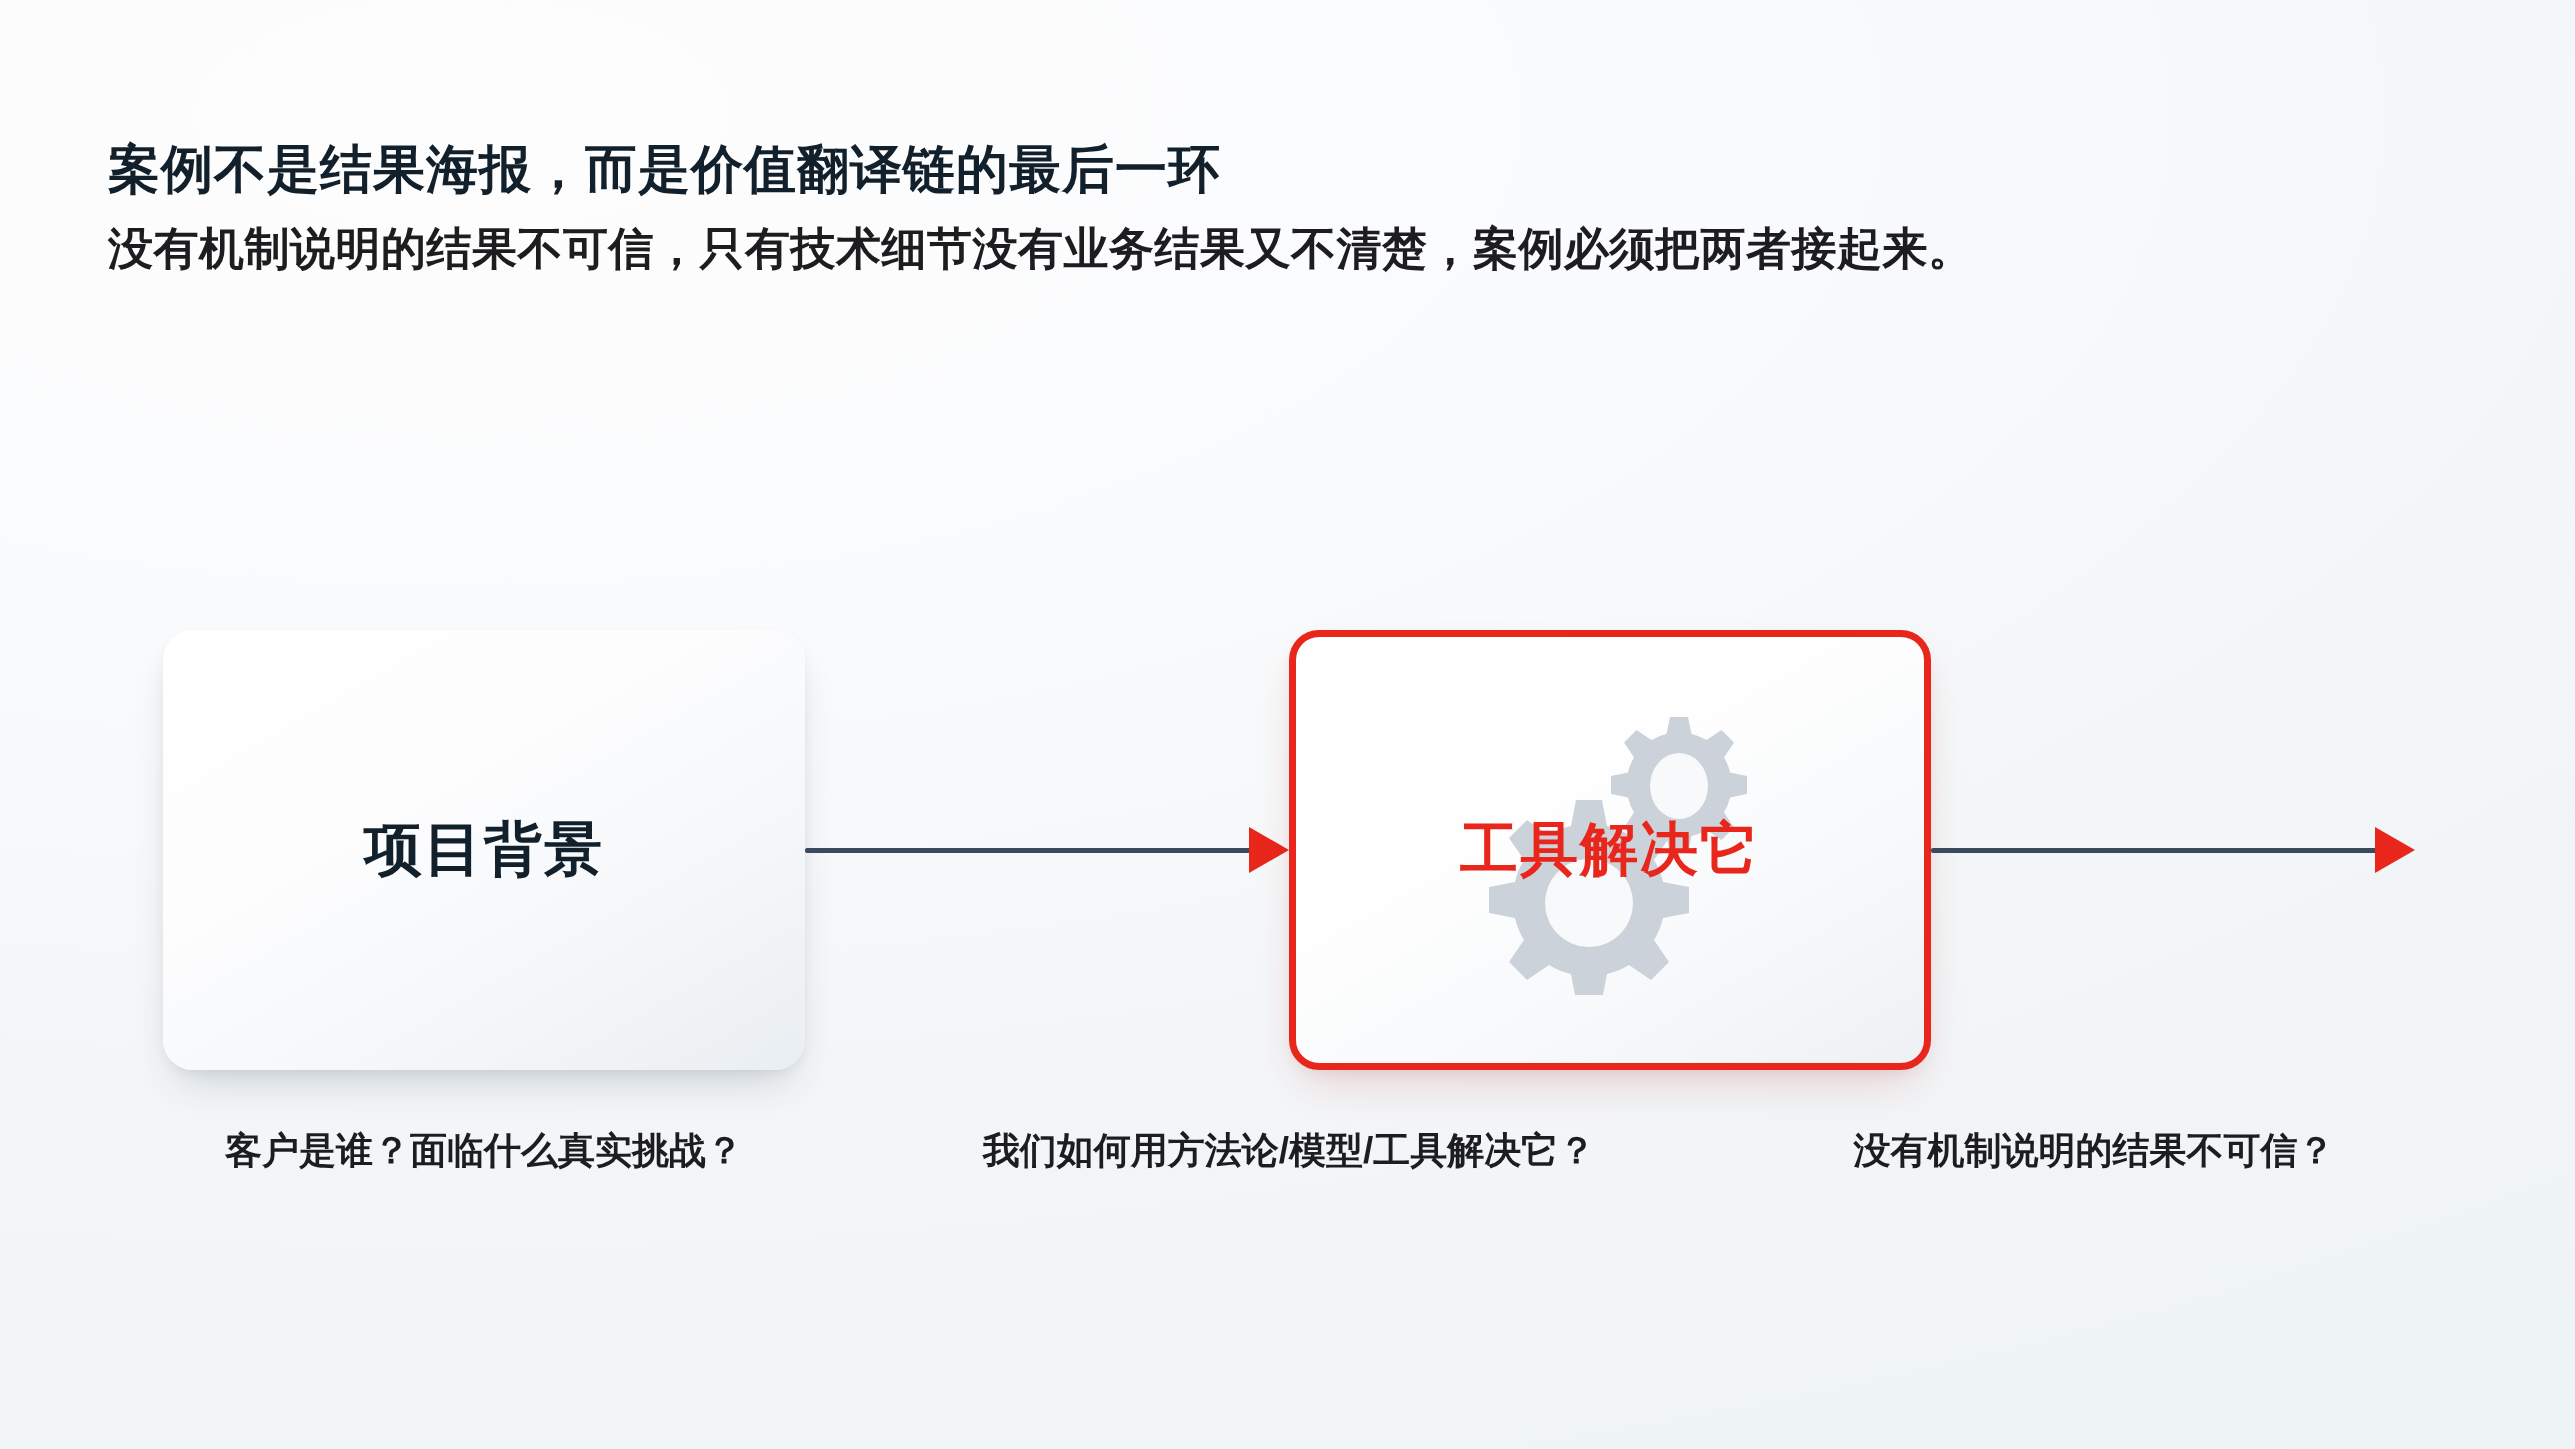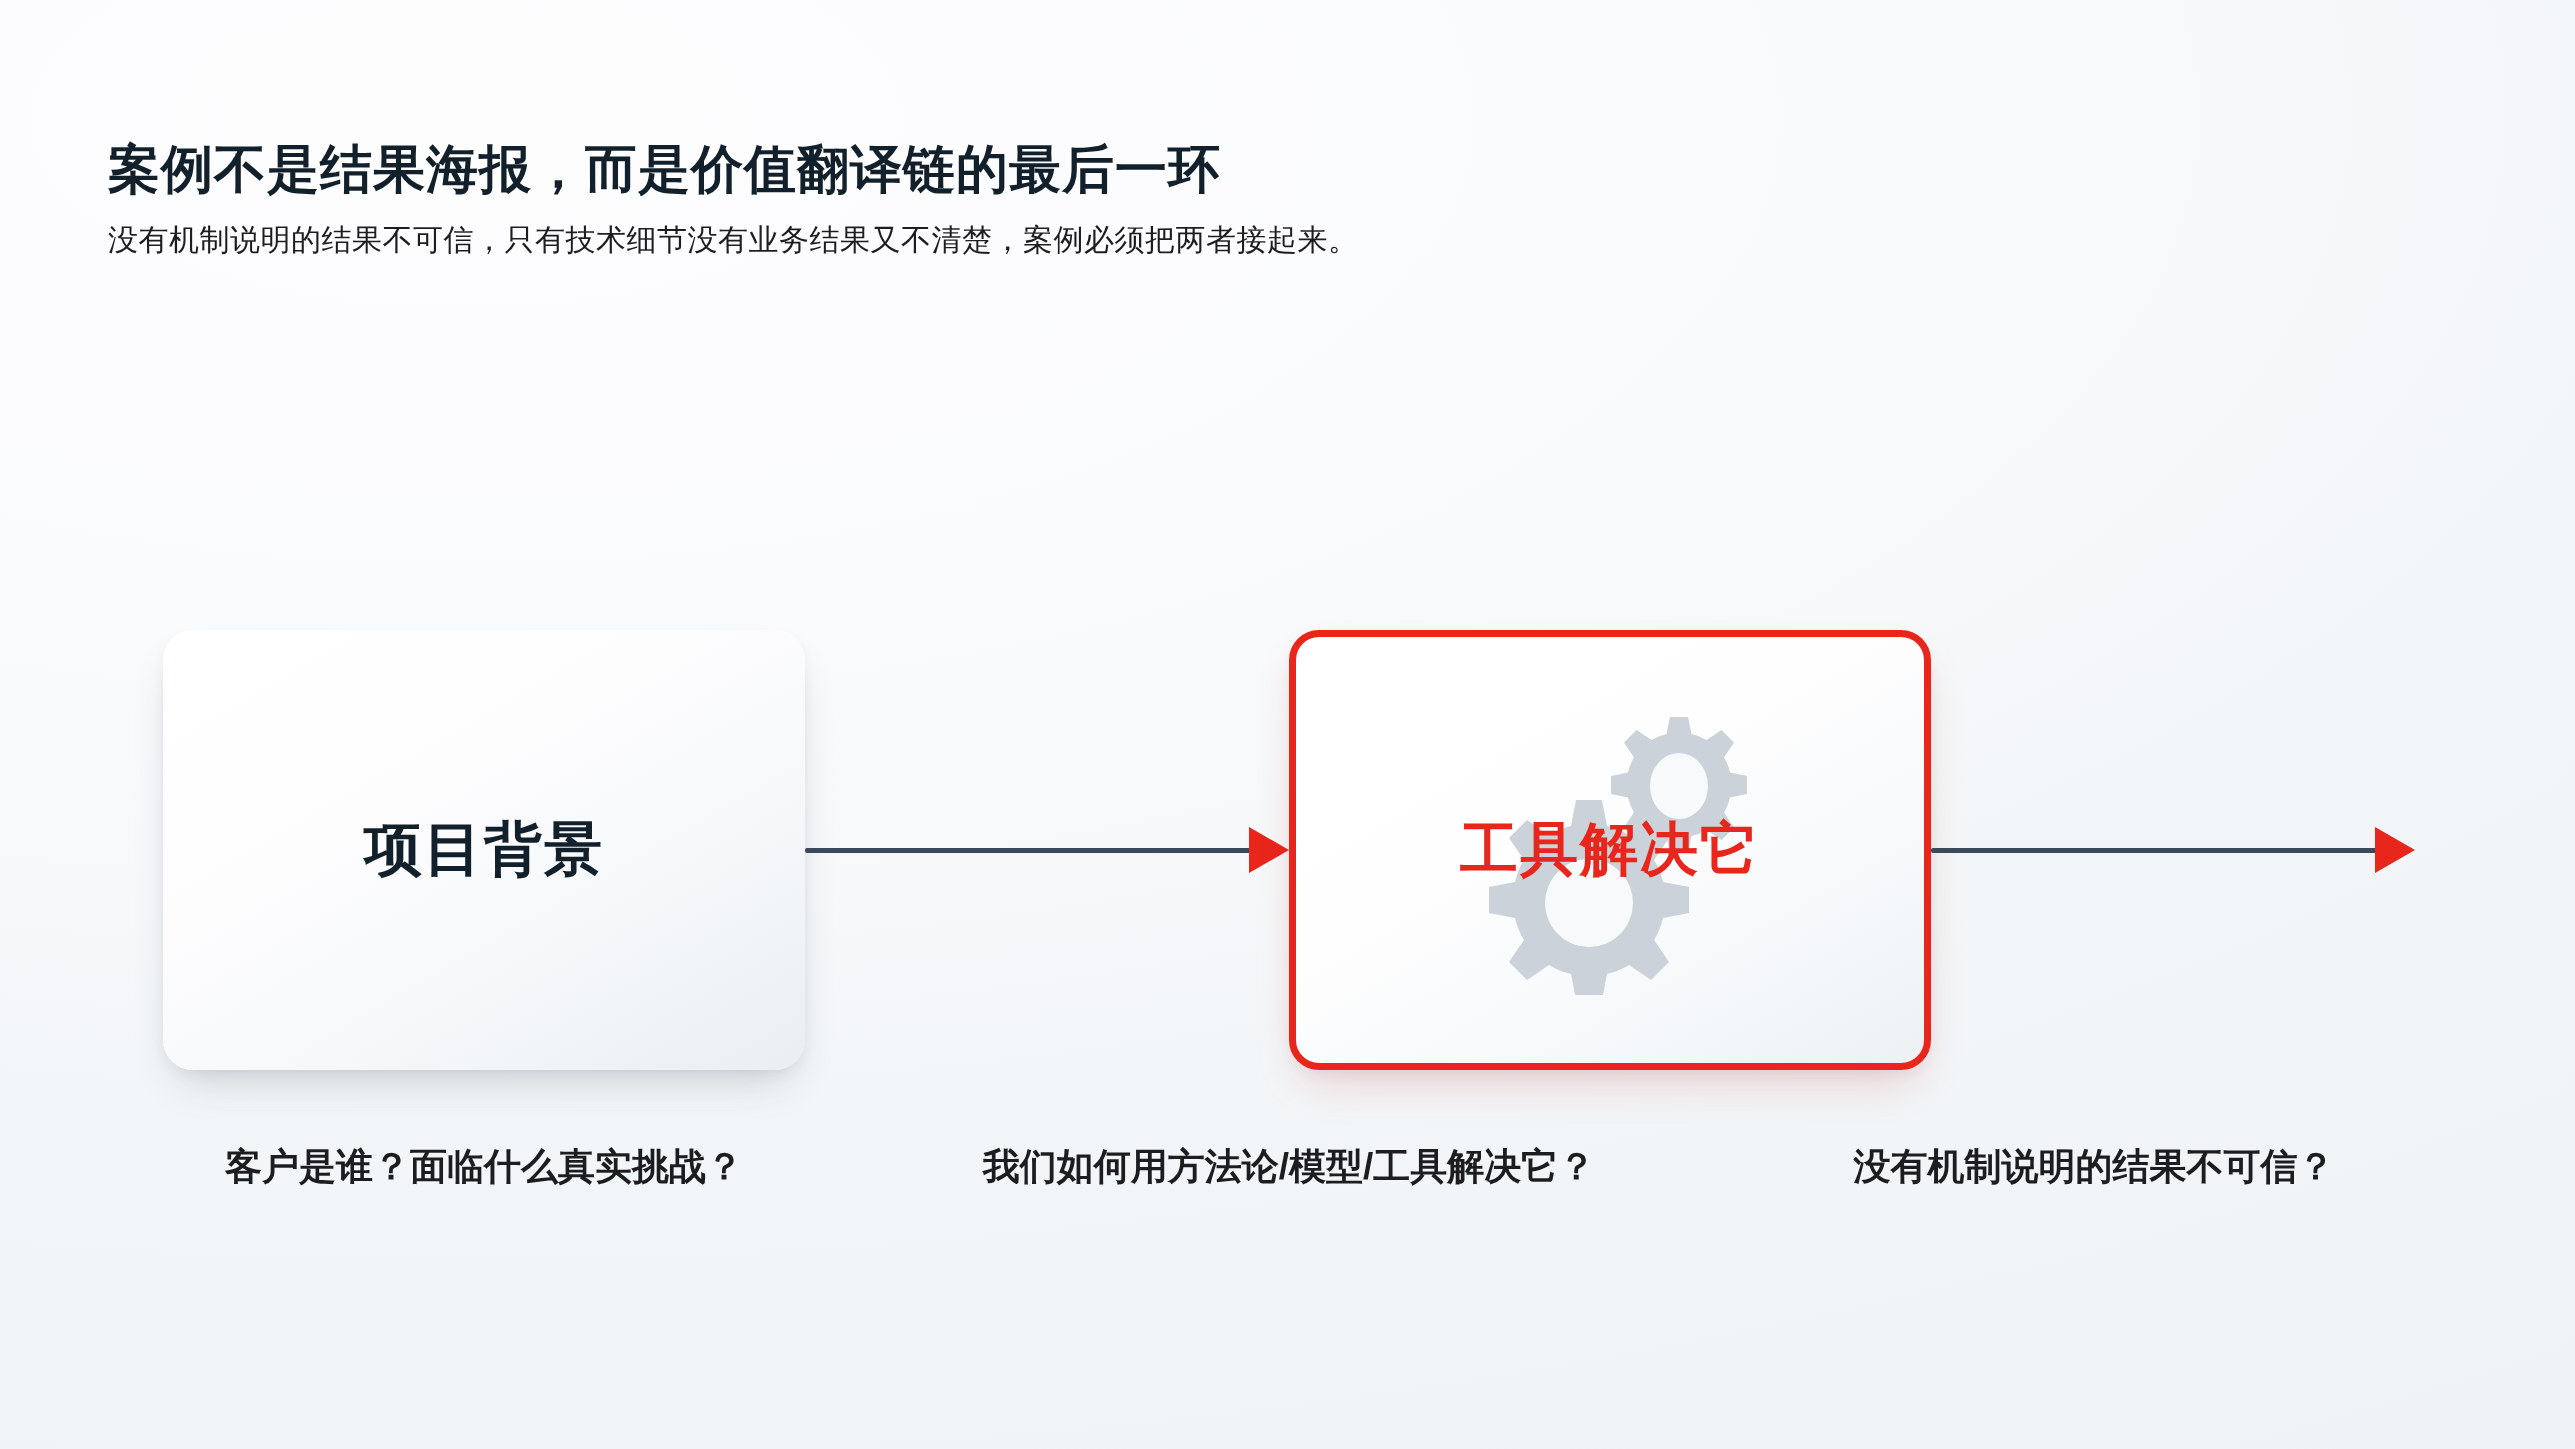--- a/index.html
+++ b/index.html
@@ -28,22 +28,22 @@
     font-size:52px;
     font-weight:bold;
     letter-spacing:1px;
     color:#12202c;
     line-height:1.12;
     white-space:nowrap;
   }
 
   .page-subtitle {
     margin-top:22px;
-    font-size:30px;
-    font-weight:normal;
+    font-size:45px;
+    font-weight:bold;
     color:#1d1d1f;
     letter-spacing:0.5px;
     line-height:1.3;
     white-space:nowrap;
   }
 
   
   .flow {
     position:absolute;
     left:163px;
@@ -145,21 +145,20 @@
   }
 
   
   .captions {
     position:absolute;
     left:163px;
     top:1125px;
     width:2252px;
     display:flex;
     align-items:flex-start;
-    margin-top:16px;
   }
   .caption-slot {
     width:642px;
     flex:0 0 642px;
     text-align:center;
     font-size:37px;
     font-weight:bold;
     color:#1d1d1f;
     line-height:1.42;
     padding:0 10px;

